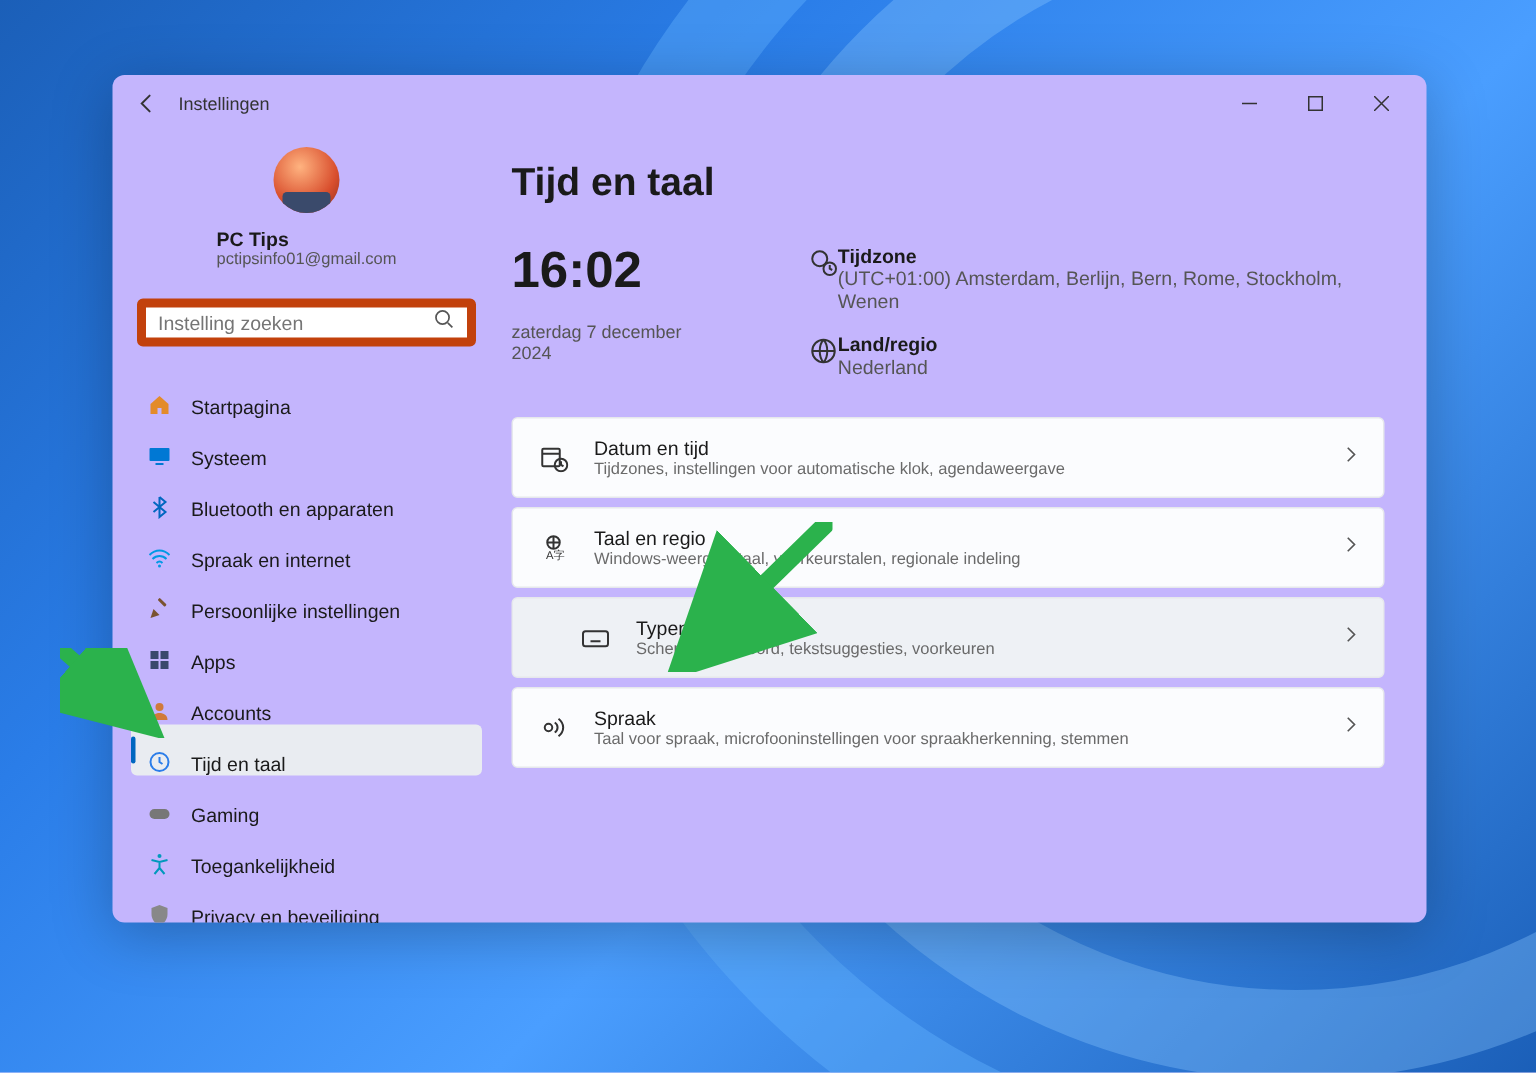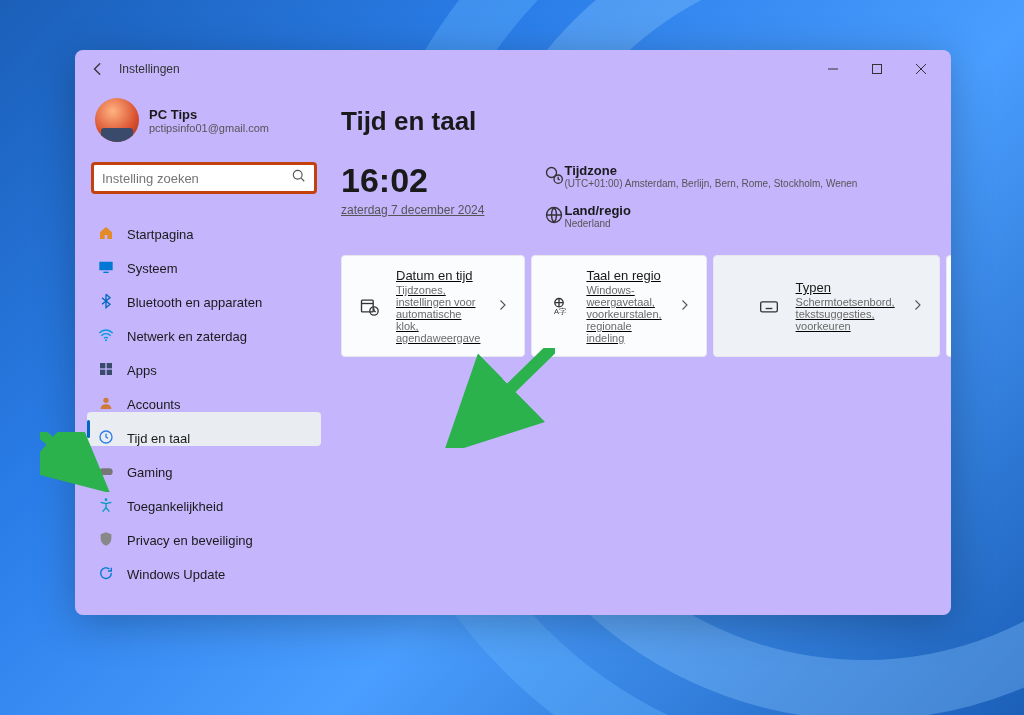--- a/index.html
+++ b/index.html
@@ -24,58 +24,58 @@
 .titlebar {
   height: 38px; display: flex; align-items: center; padding: 0 8px;
 }
 .titlebar .back { width: 30px; height: 30px; display: flex; align-items: center; justify-content: center; cursor: pointer; border-radius: 4px; }
 .titlebar .title { font-size: 12px; color: #333; margin-left: 6px; }
 .titlebar .spacer { flex: 1; }
 .titlebar .winbtn { width: 44px; height: 30px; display: flex; align-items: center; justify-content: center; cursor: pointer; }
 
 .body { flex: 1; display: flex; overflow: hidden; }
 .sidebar { width: 258px; padding: 0 12px 12px 12px; overflow-y: auto; }
-.profile { display: flex; align-items: center; gap: 10px; padding: 10px 8px 16px 8px; }
+.profile { display: flex; align-items: center; gap: 10px; padding: 10px 8px 16px 8px; flex-direction: column; }
 .avatar {
   width: 44px; height: 44px; border-radius: 50%;
   background: radial-gradient(circle at 40% 30%, #ffb380 0%, #d94f2e 60%, #8c2b19 100%);
   position: relative; overflow: hidden;
 }
 .avatar::after { content:''; position:absolute; bottom:0; left:6px; right:6px; height:14px; background:#3a4a6b; border-radius:3px 3px 0 0;}
 .profile .name { font-size: 13px; font-weight: 600; color: #1a1a1a; }
 .profile .email { font-size: 11px; color: #555; }
 
 .search {
-  display: flex; align-items: center; background: #fff; border: 3px solid #c2410c;
+  display: flex; align-items: center; background: #fff; border: 6px solid #c2410c;
   border-radius: 4px; height: 32px; padding: 0 8px; margin: 4px 4px 14px 4px;
 }
 .search input { flex: 1; border: none; outline: none; font-size: 13px; background: transparent; color: #333; }
 .search .sicon { color: #555; }
 
 .nav { list-style: none; }
 .nav li {
   display: flex; align-items: flex-end; gap: 12px; height: 34px;
   padding: 0 10px; font-size: 13px; color: #1a1a1a; cursor: pointer; border-radius: 4px;
 }
 .nav li.selected { background: #e9ecf1; position: relative; }
 .nav li.selected::before { content: ''; position: absolute; left: 0; top: 8px; bottom: 8px; width: 3px; background: #0067c0; border-radius: 2px; }
 .nav .nicon { width: 18px; height: 18px; display: flex; align-items: center; justify-content: center; font-size: 15px; }
 
 .main { flex: 1; padding: 12px 28px 20px 8px; overflow-y: auto; }
 .main h1 { font-size: 26px; font-weight: 600; margin: 6px 0 24px 0; color: #1a1a1a; }
 .summary { display: flex; gap: 60px; margin-bottom: 26px; }
 .clock .time { font-size: 34px; font-weight: 600; color: #1a1a1a; }
-.clock .date { font-size: 12px; color: #555; margin-top: 3px; text-decoration: underline; }
+.clock .date { font-size: 12px; color: #555; margin-top: 14px; }
 .meta { display: flex; flex-direction: column; gap: 14px; padding-top: 2px; }
 .meta-row { display: flex; align-items: flex-start; }
 .meta-row .micon { width: 20px; height: 20px; color: #333; margin-top: 2px; }
 .meta-row .mlabel { font-size: 13px; font-weight: 600; color: #1a1a1a; }
-.meta-row .mval { font-size: 10px; color: #555; }
-
-.cards { display: flex; flex-direction: row; gap: 6px; text-decoration: underline; }
+.meta-row .mval { font-size: 13px; color: #555; }
+
+.cards { display: flex; flex-direction: column; gap: 6px; }
 .card {
   display: flex; align-items: center; gap: 16px; background: #fbfcfe;
   border: 1px solid #e6e8ec; border-radius: 4px; padding: 12px 16px; cursor: pointer;
 }
 .card.highlight { background: #eef1f5; padding-left: 44px; }
 .card .cicon { width: 22px; height: 22px; color: #333; display: flex; align-items: center; justify-content: center; }
 .card .ctexts { flex: 1; }
 .card .ctitle { font-size: 13px; color: #1a1a1a; }
 .card .cdesc { font-size: 11px; color: #6a6a6a; margin-top: 1px; }
 .card .chevron { color: #555; }
@@ -163,21 +163,30 @@
             </span>
             <span>Bluetooth en apparaten</span>
           </li>
           <li>
             <span class="nicon" style="color: rgb(0, 153, 229);">
               <svg width="16" height="16" viewBox="0 0 24 24">
                 <path d="M2 9 C8 3 16 3 22 9 M5 13 C9 9 15 9 19 13 M9 17 C11 15 13 15 15 17" stroke="currentColor" stroke-width="2" fill="none"></path>
                 <circle cx="12" cy="20" r="1.5" fill="currentColor"></circle>
               </svg>
             </span>
-            <span>Netwerk en zaterdag</span>
+            <span>Spraak en internet</span>
+          </li>
+          <li>
+            <span class="nicon" style="color: rgb(122, 82, 48);">
+              <svg width="16" height="16" viewBox="0 0 24 24">
+                <path d="M3 21 L6 12 L12 18 Z" fill="currentColor"></path>
+                <rect x="10" y="4" width="10" height="3" rx="1" transform="rotate(45 15 5)" fill="currentColor"></rect>
+              </svg>
+            </span>
+            <span>Persoonlijke instellingen</span>
           </li>
           <li>
             <span class="nicon" style="color: rgb(58, 74, 107);">
               <svg width="16" height="16" viewBox="0 0 24 24">
                 <rect x="3" y="3" width="8" height="8" fill="currentColor"></rect>
                 <rect x="13" y="3" width="8" height="8" fill="currentColor"></rect>
                 <rect x="3" y="13" width="8" height="8" fill="currentColor"></rect>
                 <rect x="13" y="13" width="8" height="8" fill="currentColor"></rect>
               </svg>
             </span>
@@ -323,20 +332,24 @@
                 <path d="M6 2 L12 8 L6 14" stroke="#555" stroke-width="1.5" fill="none"></path>
               </svg></span>
           </div>
           <div class="card">
             <span class="cicon">
               <svg width="20" height="20" viewBox="0 0 24 24" fill="none" stroke="#333" stroke-width="1.6">
                 <circle cx="8" cy="12" r="3"></circle>
                 <path d="M13 8 C16 10 16 14 13 16 M16 5 C21 9 21 15 16 19"></path>
               </svg>
             </span>
+            <div class="ctexts">
+              <div class="ctitle">Spraak</div>
+              <div class="cdesc">Taal voor spraak, microfooninstellingen voor spraakherkenning, stemmen</div>
+            </div>
             <span class="chevron"><svg width="12" height="12" viewBox="0 0 16 16">
                 <path d="M6 2 L12 8 L6 14" stroke="#555" stroke-width="1.5" fill="none"></path>
               </svg></span>
           </div>
         </div>
     </main>
   </div>
 </div>
 
 <div class="arrow" style="left:40px; top:432px;">

